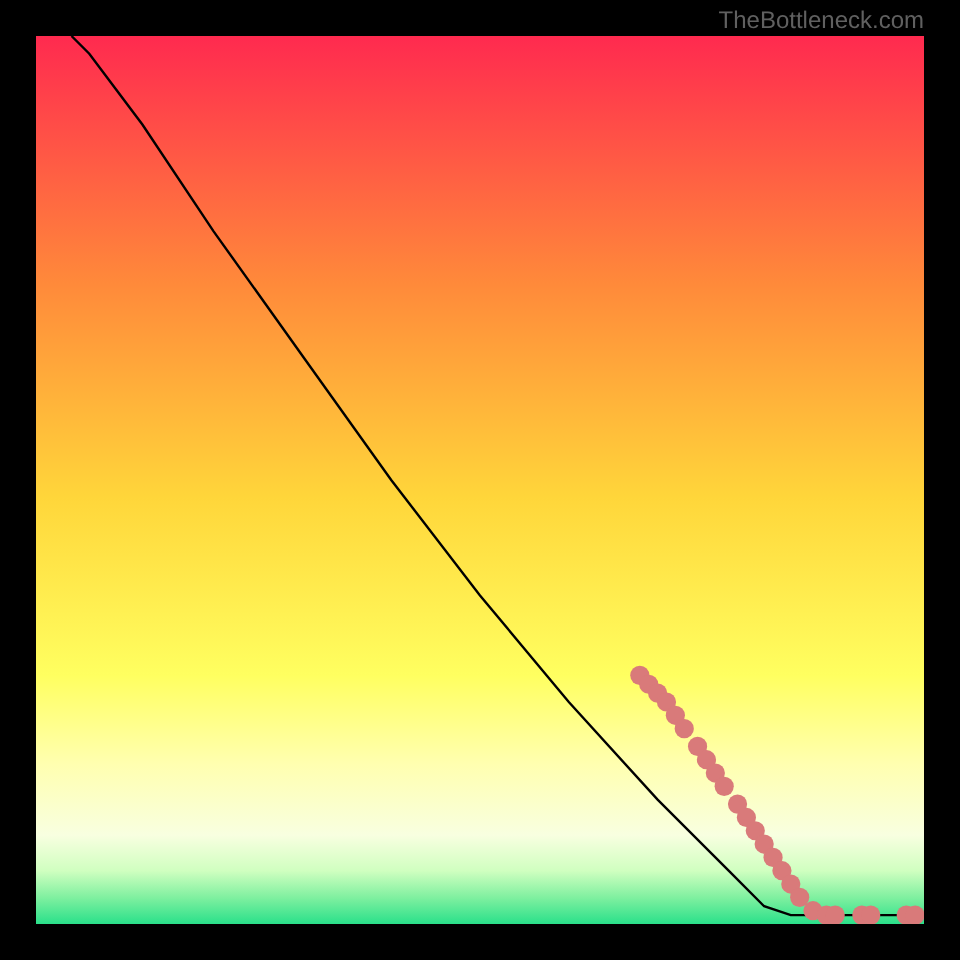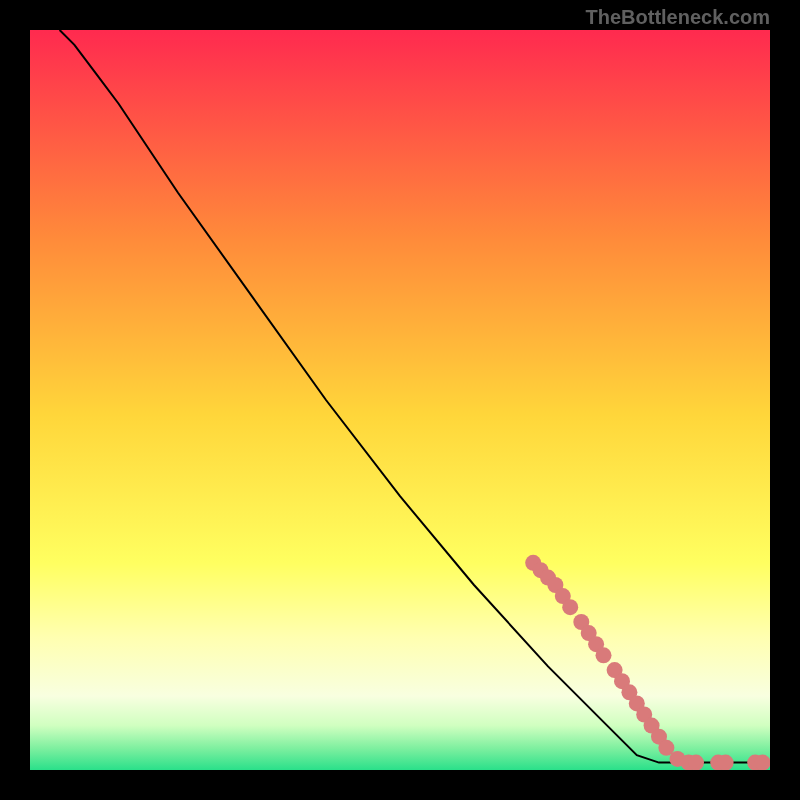--- a/index.html
+++ b/index.html
@@ -1,18 +1,18 @@
 <!DOCTYPE html>
 <html><head>
 <meta charset="utf-8">
 <style>
 * { margin: 0; padding: 0; box-sizing: border-box; }
 body { width: 800px; height: 800px; background: #000; position: relative; font-family: Arial, sans-serif; }
 .plot-area { position: absolute; left: 30px; top: 30px; width: 740px; height: 740px; }
-.source-label { position: absolute; top: 6px; right: 30px; color: #606060; font-size: 20px; font-weight: bold; }
+.source-label { position: absolute; top: 6px; right: 30px; color: #606060; font-size: 20px; font-weight: normal; }
 svg { position: absolute; left: 0; top: 0; }
 </style>
 </head>
 <body>
 
 <div class="source-label">TheBottleneck.com</div>
 
 <div class="plot-area">
   <svg width="740" height="740" viewBox="0 0 740 740">
     <defs>

